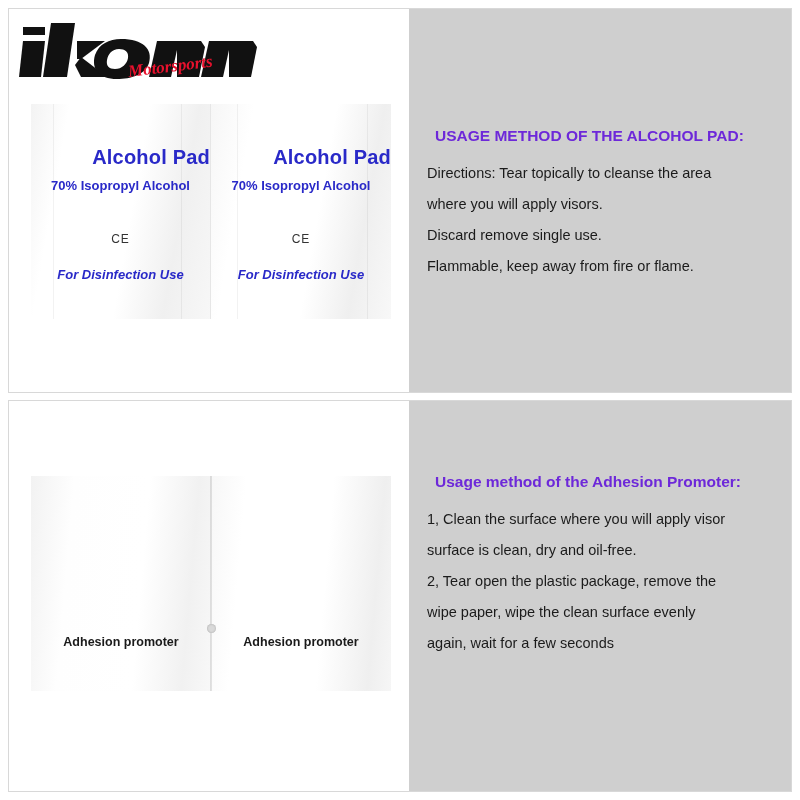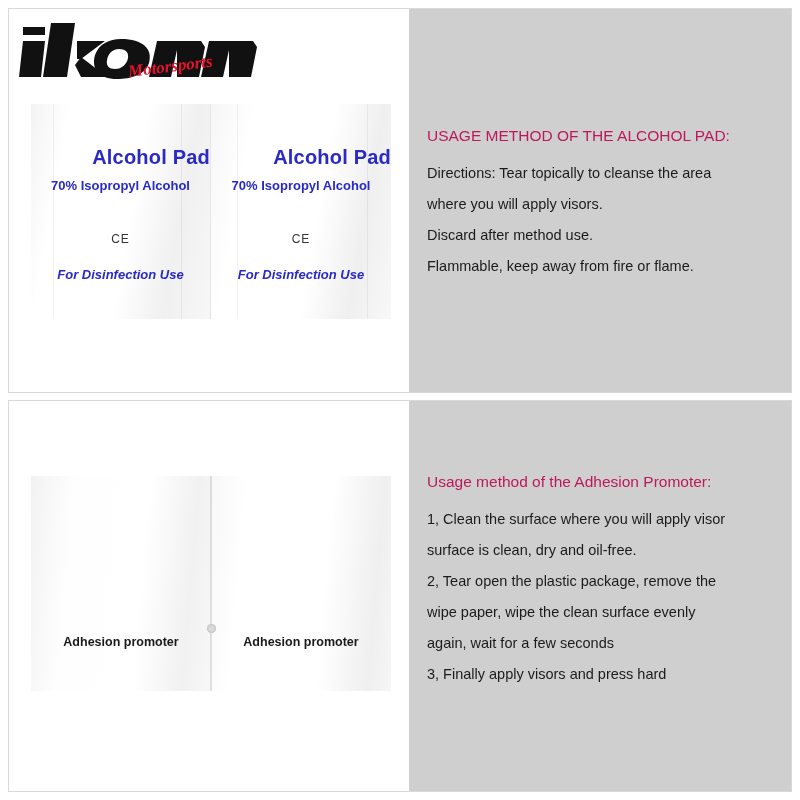--- a/index.html
+++ b/index.html
@@ -189,24 +189,24 @@
   
   .text-block {
     position: absolute;
     left: 18px;
     right: 16px;
   }
   .block-top { top: 118px; }
   .block-bottom { top: 72px; }
 
   .heading {
-    color: #be185d;
+    color: #6d28d9;
     font-size: 15.5px;
-    font-weight: normal;
-    margin: 0 0 12px 0;
+    font-weight: bold;
+    margin: 0 0 12px 8px;
     line-height: 1.2;
   }
   .heading-bottom {
     font-size: 15.5px;
   }
   .body-line {
     color: #1b1b1b;
     font-size: 14.5px;
     line-height: 31px;
     white-space: nowrap;
@@ -264,21 +264,21 @@
           <div class="pad-foot">For Disinfection Use</div>
         </div>
       </div>
     </div>
 
     <div class="panel-right">
       <div class="text-block block-top">
         <p class="heading">USAGE METHOD OF THE ALCOHOL PAD:</p>
         <div class="body-line">Directions: Tear topically to cleanse the area</div>
         <div class="body-line">where you will apply visors.</div>
-        <div class="body-line">Discard after method use.</div>
+        <div class="body-line">Discard remove single use.</div>
         <div class="body-line">Flammable, keep away from fire or flame.</div>
       </div>
     </div>
   </div>
 
   <div class="panel panel-bottom">
 
     <div class="panel-left">
       <div class="promoters">
         <div class="promo promo-1">
@@ -293,18 +293,17 @@
     </div>
 
     <div class="panel-right">
       <div class="text-block block-bottom">
         <p class="heading heading-bottom">Usage method of the Adhesion Promoter:</p>
         <div class="body-line">1, Clean the surface where you will apply visor</div>
         <div class="body-line">surface is clean, dry and oil-free.</div>
         <div class="body-line">2, Tear open the plastic package, remove the</div>
         <div class="body-line">wipe paper, wipe the clean surface evenly</div>
         <div class="body-line">again, wait for a few seconds</div>
-        <div class="body-line">3, Finally apply visors and press hard</div>
       </div>
     </div>
   </div>
 
 </div>
 
 </body></html>

